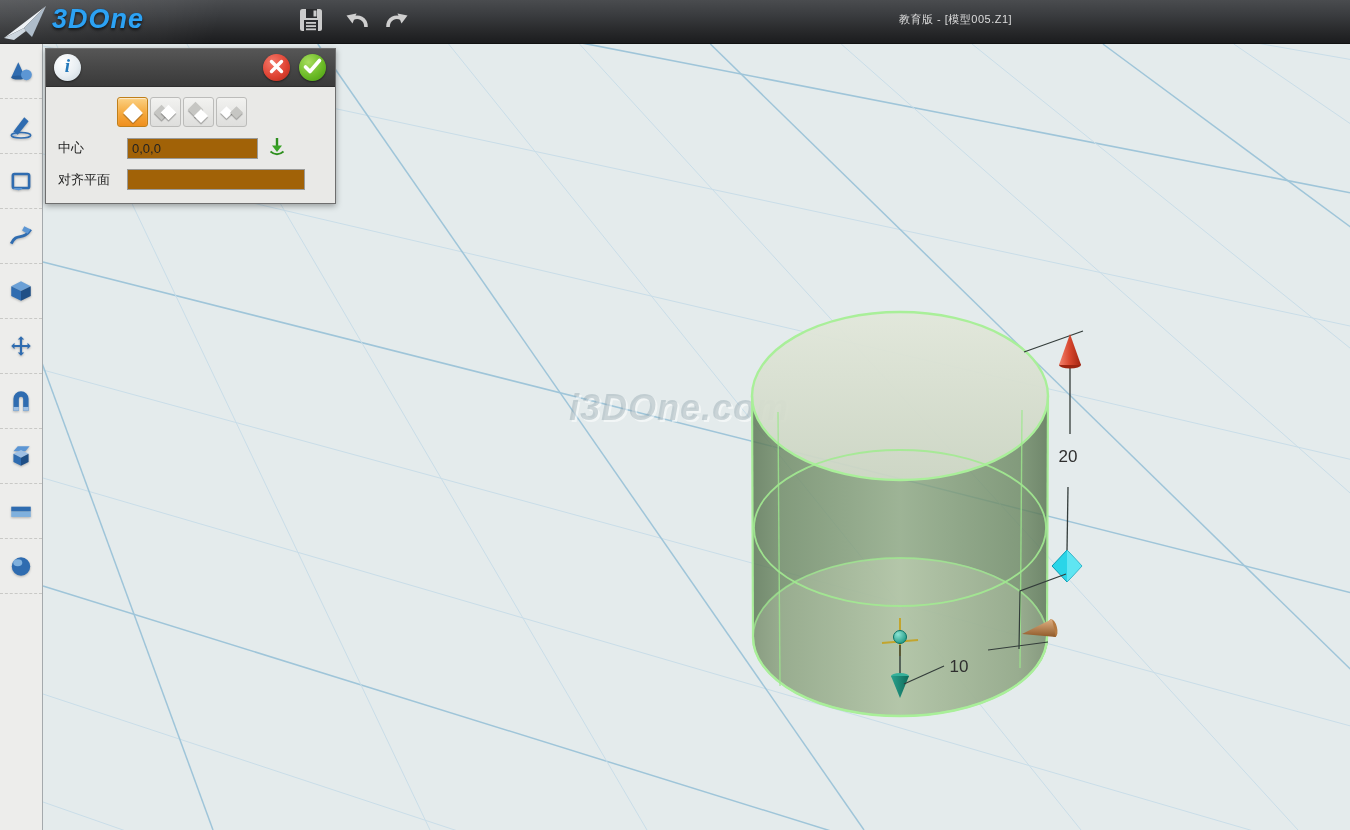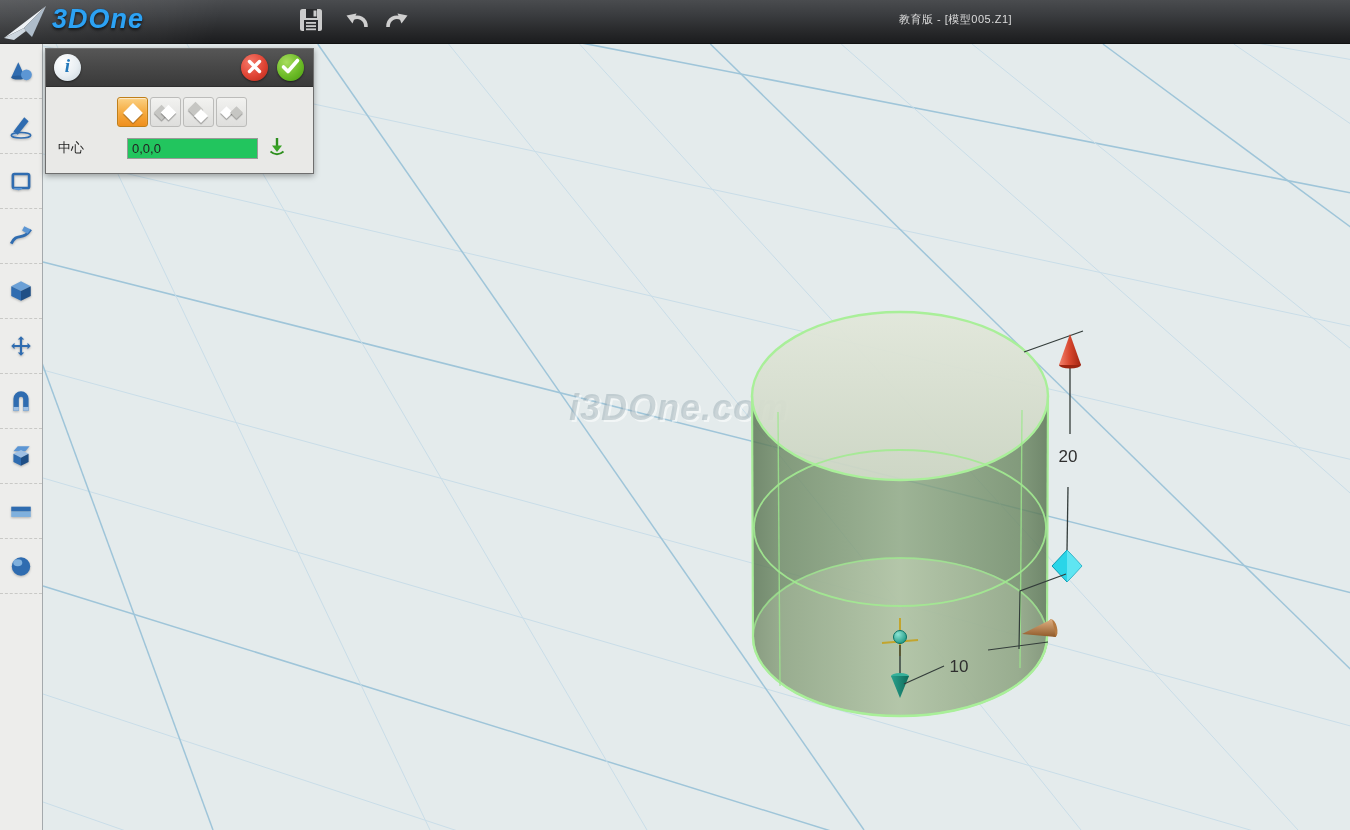--- a/index.html
+++ b/index.html
@@ -23,21 +23,21 @@
   .sidebar { position:absolute; left:0; top:44px; width:43px; height:786px; z-index:20;
     background:#ededeb; border-right:1px solid #a4a9ac; }
   .sb-item { height:55px; display:flex; align-items:center; justify-content:center;
     border-bottom:1px dashed #c9c9c6; cursor:pointer; }
   .sb-item .icon { display:block; width:26px; height:26px; filter:drop-shadow(0 1px 1px rgba(0,0,0,.25)); }
 
   
   #scene { position:absolute; left:0; top:0; z-index:1; }
 
   
-  .dialog { position:absolute; left:45px; top:48px; width:269px; z-index:40;
+  .dialog { position:absolute; left:45px; top:48px; width:291px; z-index:40;
     background:#e9e9e7; border:1px solid #6e6e6e; box-shadow:0 2px 6px rgba(0,0,0,.35); }
   .dlg-header { height:38px; display:flex; align-items:center;
     background:linear-gradient(180deg,#565656 0%,#474747 50%,#3a3a3a 100%);
     border-bottom:1px solid #2e2e2e; }
   .info-btn { width:27px; height:27px; margin-left:8px; border-radius:50%; cursor:pointer;
     background:radial-gradient(circle at 35% 30%,#ffffff 0%,#e8eef2 55%,#c6d2da 100%);
     box-shadow:0 1px 2px rgba(0,0,0,.5); position:relative; }
   .info-btn::before { content:"i"; position:absolute; left:0; top:1px; width:100%; text-align:center;
     font-family:"Liberation Serif","DejaVu Serif",serif; font-style:italic; font-weight:bold;
     font-size:19px; color:#2579ba; }
@@ -51,21 +51,21 @@
   .mode-btn { position:relative; width:31px; height:30px; border:1px solid #bcbcba; border-radius:3px;
     background:linear-gradient(180deg,#f2f2f0,#dededc); cursor:pointer; }
   .mode-btn.selected { border:1px solid #c07f1a;
     background:linear-gradient(180deg,#fbd183 0%,#f5a83c 55%,#ef8f1e 100%);
     box-shadow:inset 0 1px 1px rgba(255,255,255,.6); }
   .dm { position:absolute; transform:rotate(45deg); box-shadow:1px 1px 1px rgba(0,0,0,.3); }
   .dm-white { background:#ffffff; }
   .dm-gray { background:#c6c6c3; }
   .frow { display:flex; align-items:center; margin-top:9px; }
   .frow label { width:69px; font-size:13px; color:#1d1d1d; }
-  .frow input { height:21px; border:1px solid #9a9a98; background:#22c55e; font-size:13px;
+  .frow input { height:21px; border:1px solid #9a9a98; background:#a16207; font-size:13px;
     padding:8px 4px; color:#222; font-family:"Liberation Sans","DejaVu Sans",sans-serif; }
   .inp-center { width:131px; }
   .inp-plane  { width:178px; }
   .pick-icon { margin-left:9px; cursor:pointer; display:block; }
 </style>
 </head>
 <body>
 
 <svg id="scene" width="1350" height="830" viewBox="0 0 1350 830">
   <defs>
@@ -327,14 +327,18 @@
       <label>中心</label>
       <input class="inp-center" type="text" value="0,0,0" style="">
       <span class="pick-icon">
         <svg width="20" height="20" viewBox="0 0 20 20">
           <path d="M10 2 v8.5" stroke="#2e8f1e" stroke-width="2.4"></path>
           <polygon points="5,9.5 15,9.5 10,16" fill="#3aa327"></polygon>
           <path d="M3.5 15.5 q6.5 5.5 13 0" fill="none" stroke="#2e8f1e" stroke-width="1.8"></path>
         </svg>
       </span>
     </div>
+    <div class="frow">
+      <label>对齐平面</label>
+      <input class="inp-plane" type="text" value="" style="">
+    </div>
   </div>
 </div>
 
 </body></html>

